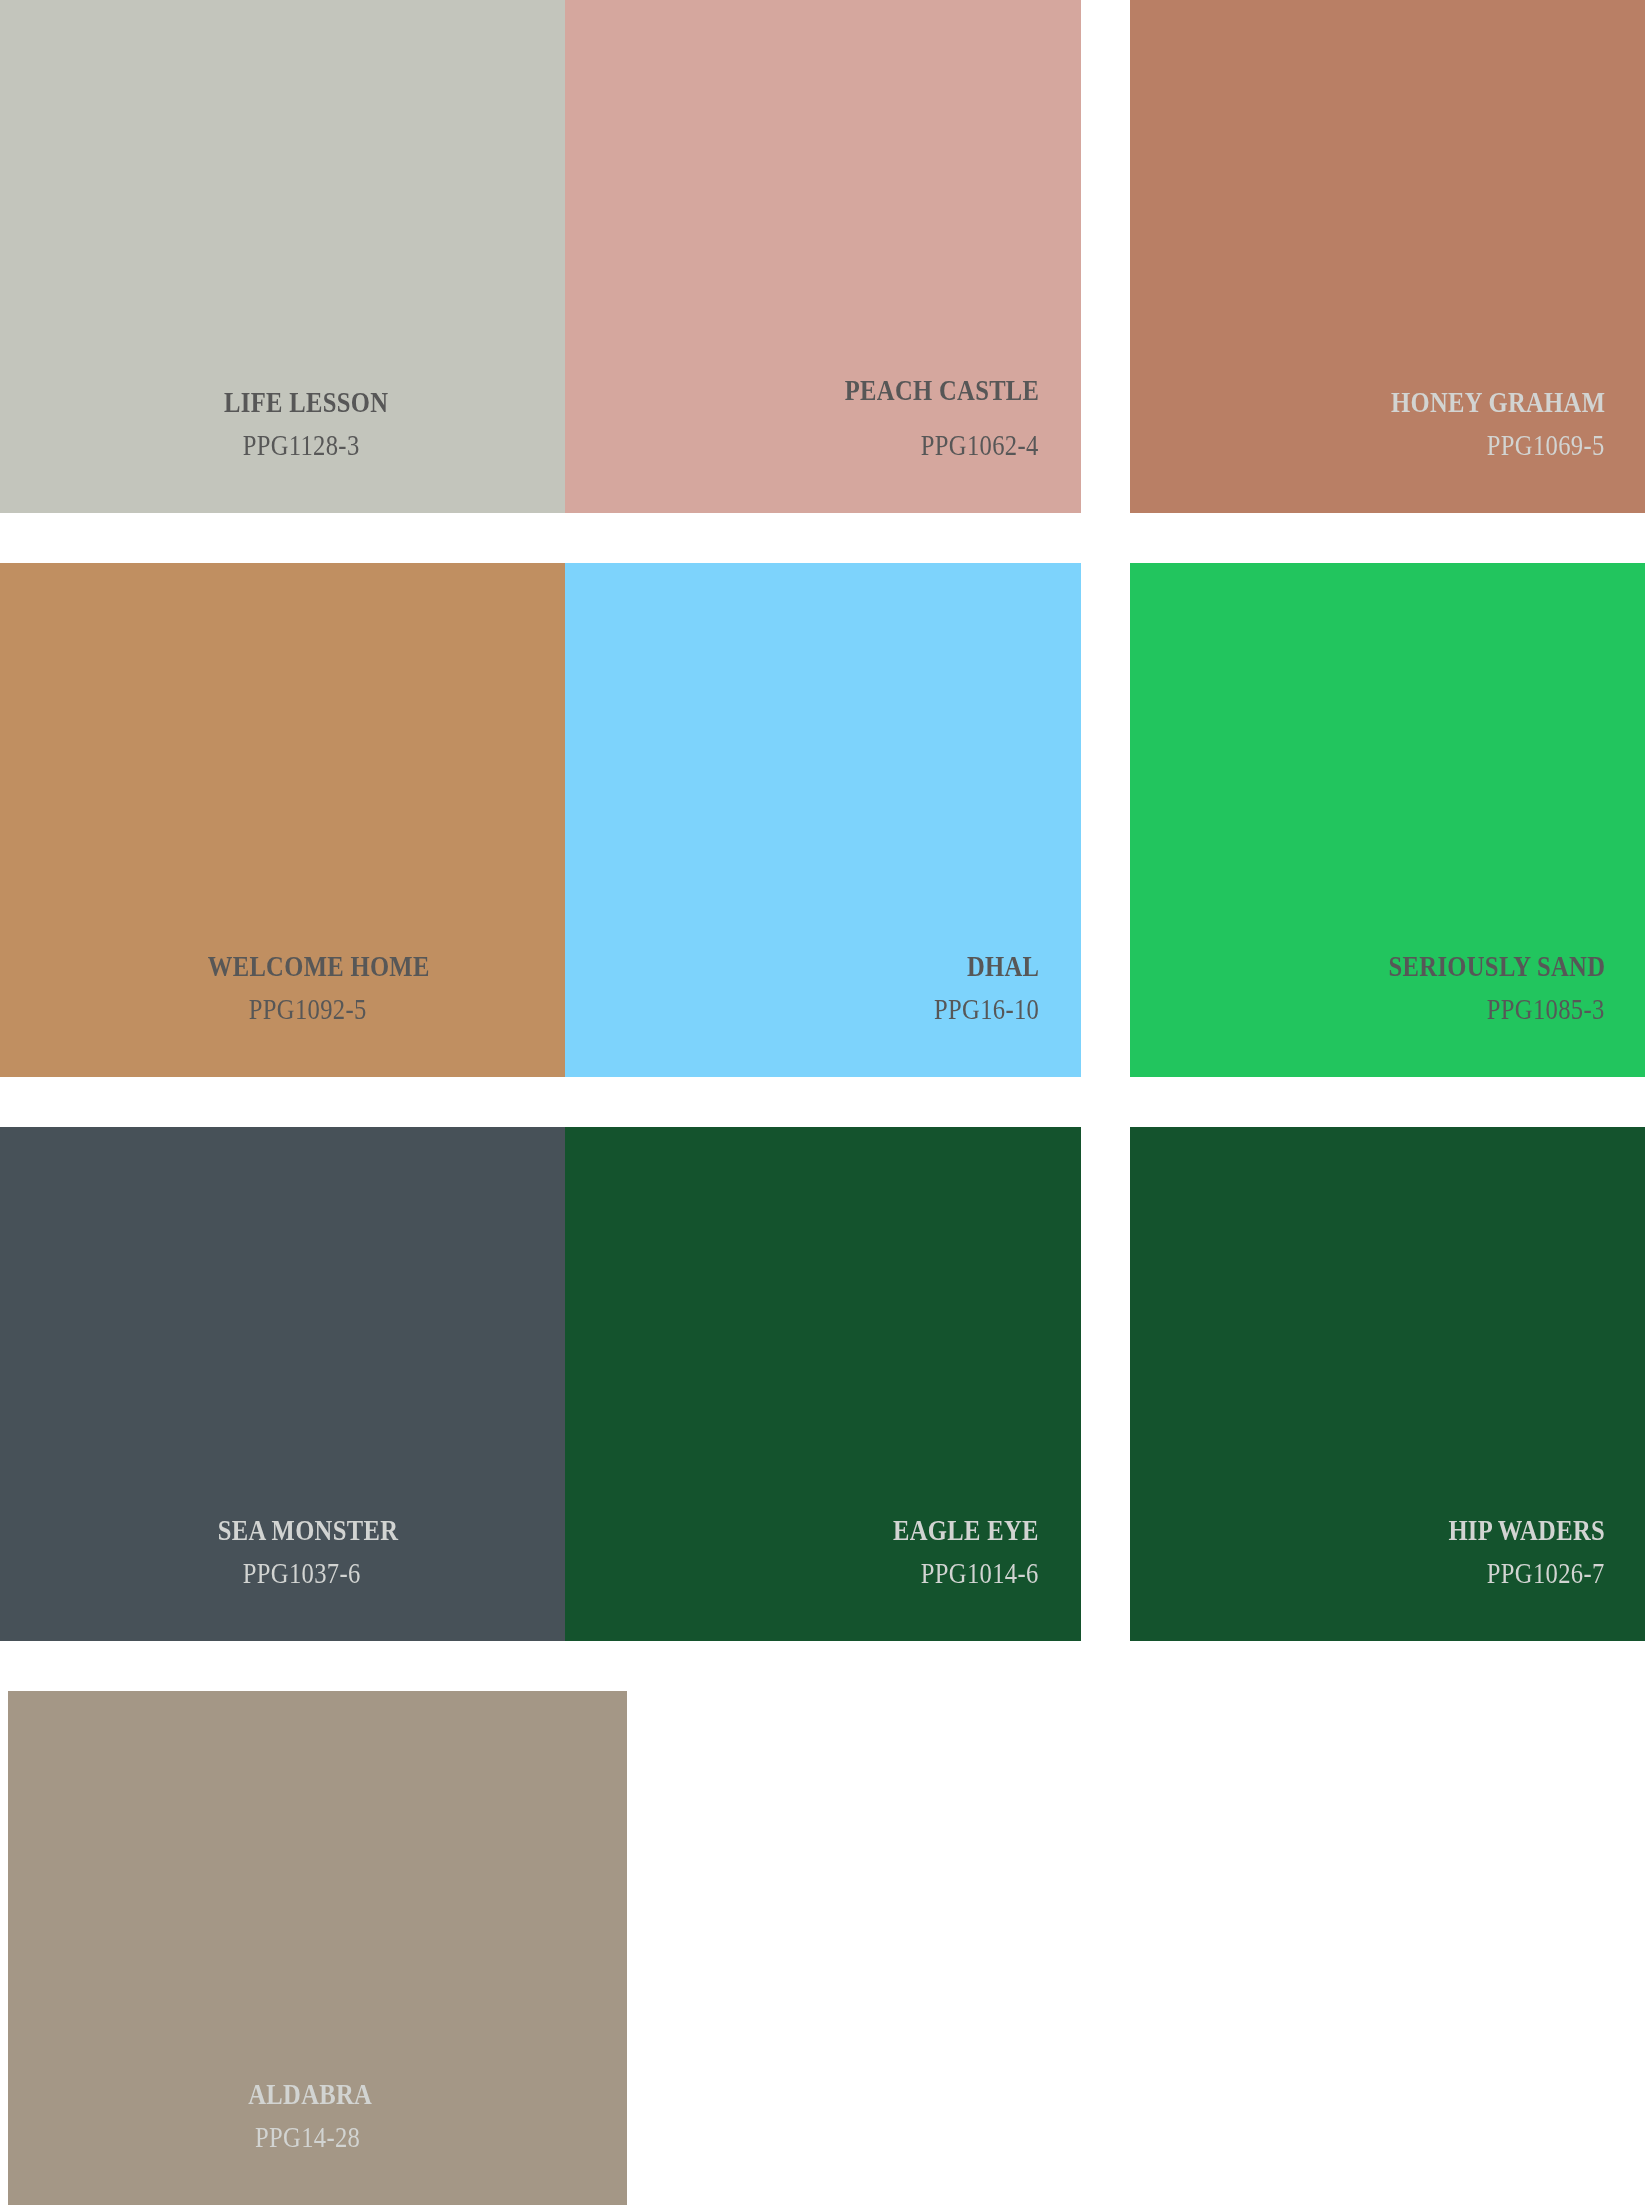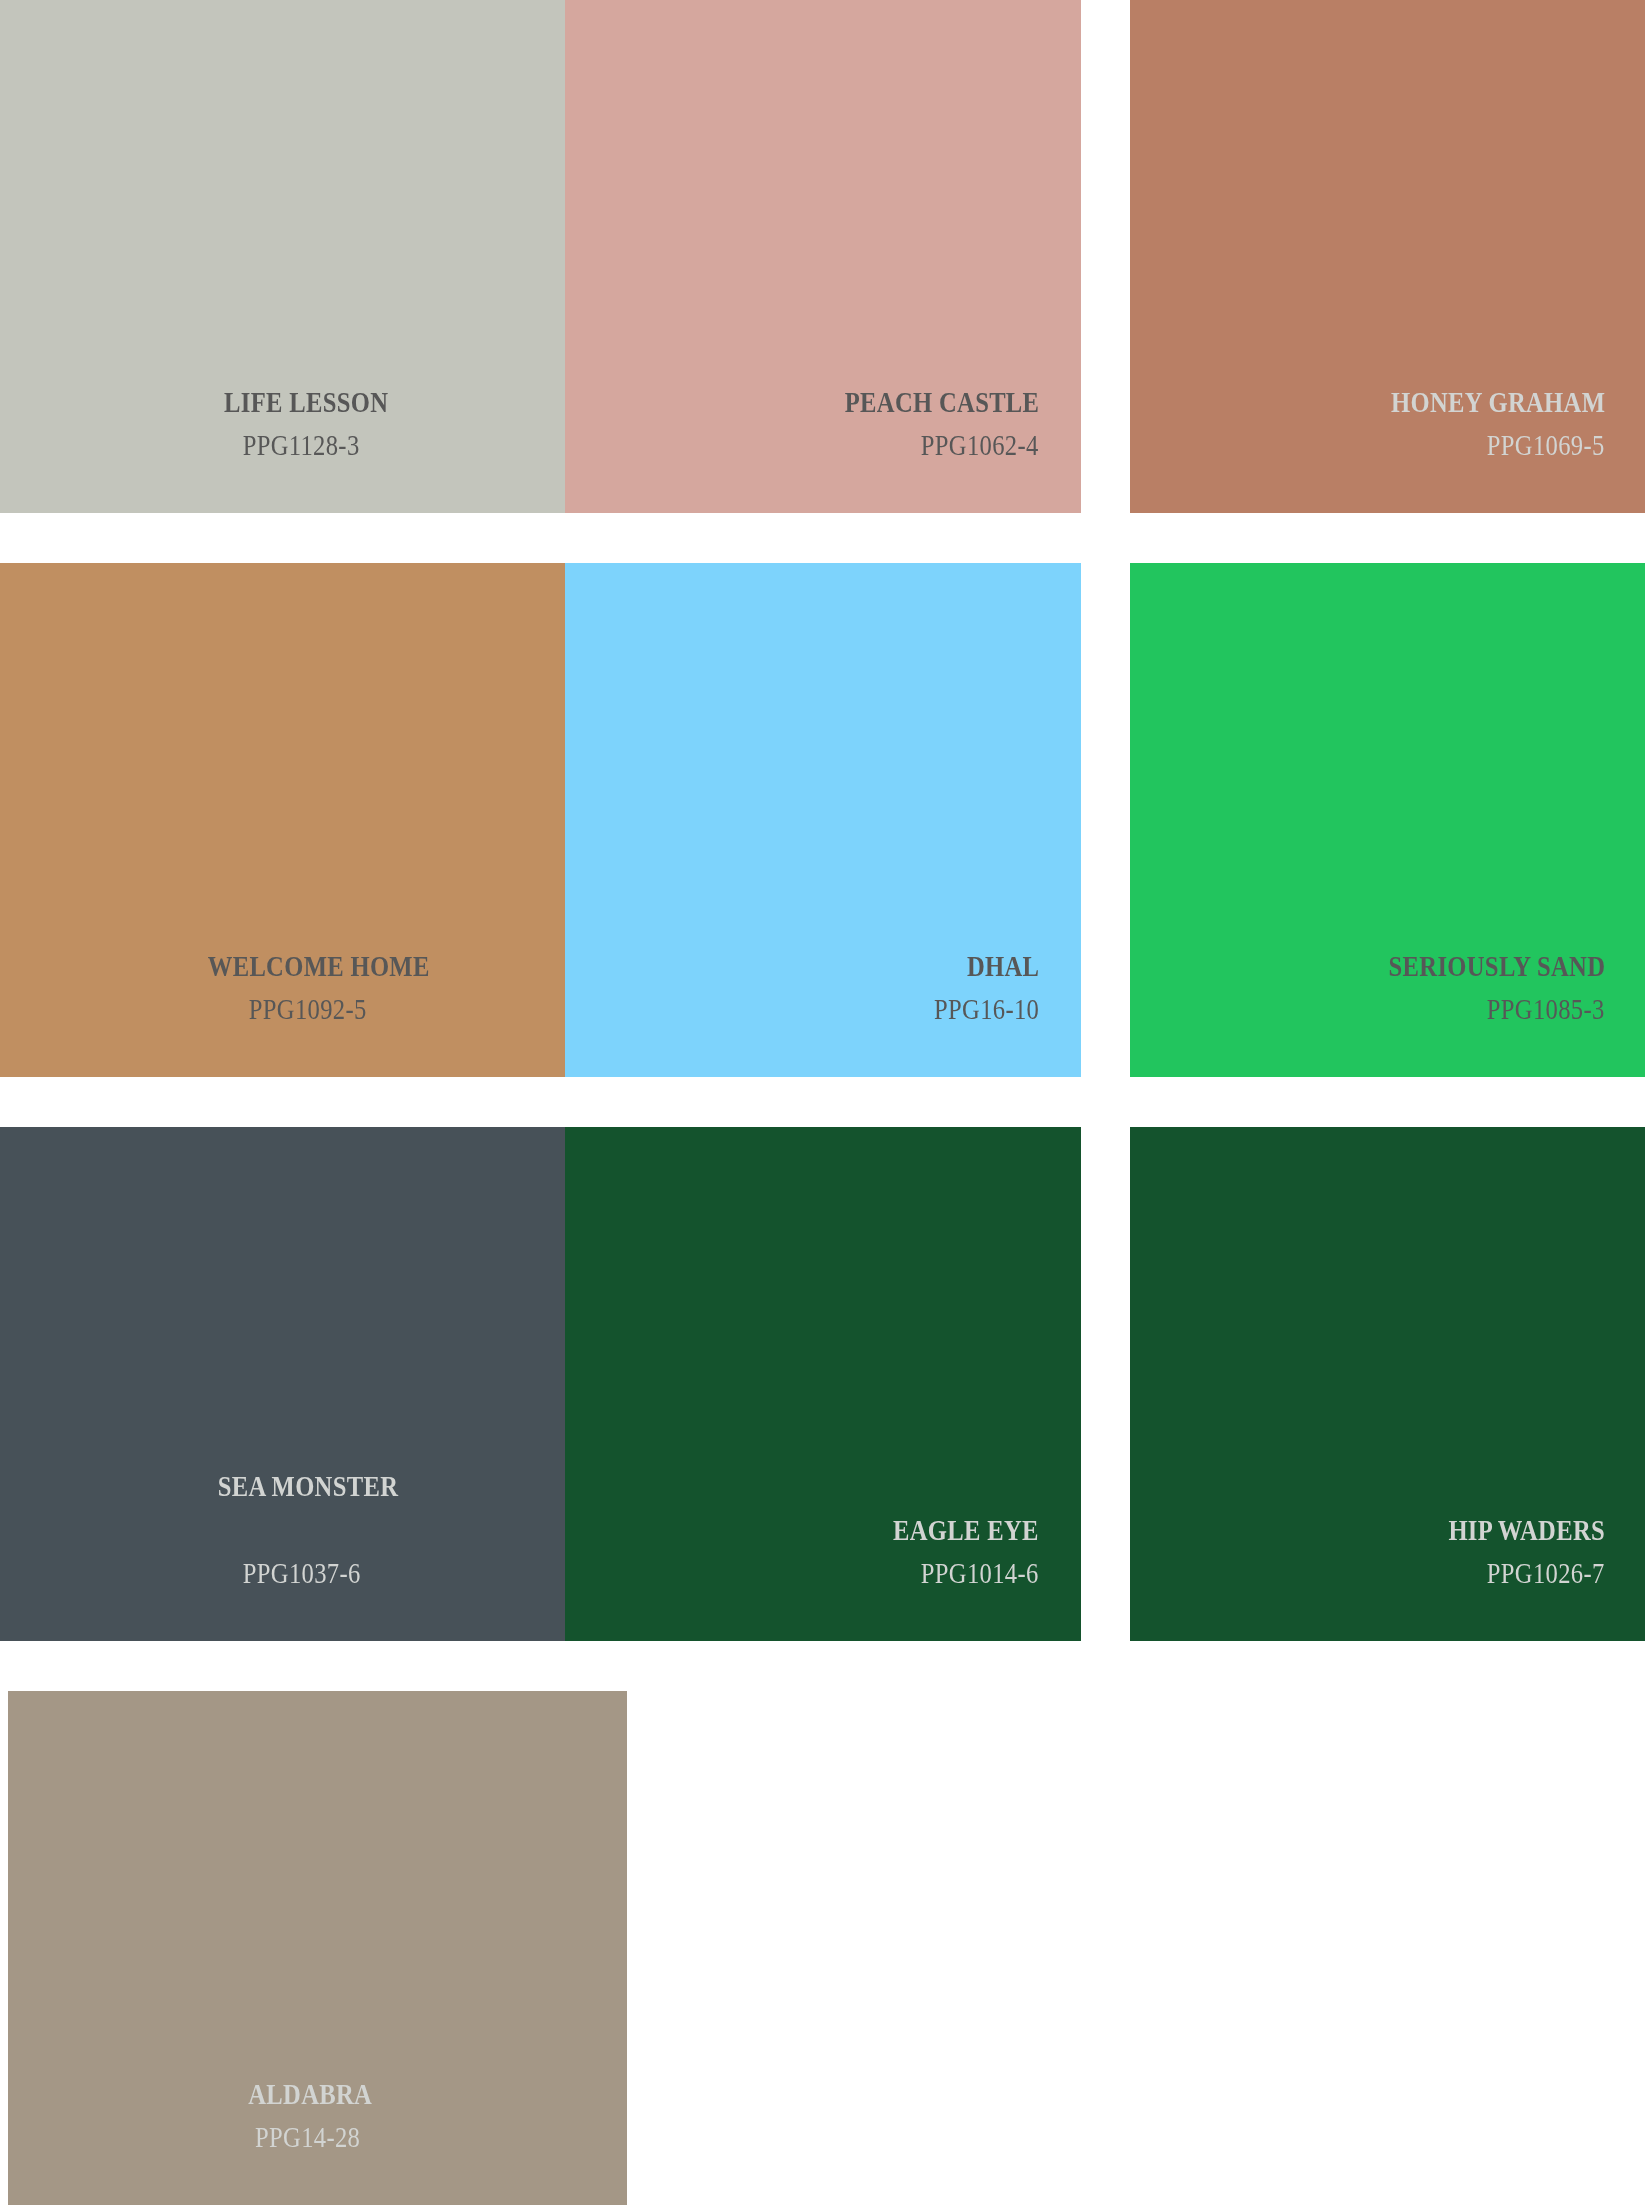--- a/index.html
+++ b/index.html
@@ -69,41 +69,41 @@
   .row-3 { top: 1691px; height: 514px; }
 </style>
 </head>
 <body>
 
 <div class="palette-grid">
     <div class="swatch col-0 row-0" style="background-color: rgb(195, 197, 188);">
       <div class="swatch-name" style="color: rgb(87, 87, 87);">LIFE LESSON</div>
       <div class="swatch-code" style="color: rgb(87, 87, 87);">PPG1128-3</div>
     </div>
-    <div class="swatch col-1 row-0" style="background-color: rgb(213, 167, 158);">
+    <div class="swatch col-1 row-0" style="background-color: rgb(213, 167, 158); gap: 12px;">
       <div class="swatch-name" style="color: rgb(87, 87, 87);">PEACH CASTLE</div>
       <div class="swatch-code" style="color: rgb(87, 87, 87);">PPG1062-4</div>
     </div>
     <div class="swatch col-2 row-0" style="background-color: rgb(185, 127, 101);">
       <div class="swatch-name" style="color: rgb(210, 212, 210);">HONEY GRAHAM</div>
       <div class="swatch-code" style="color: rgb(210, 212, 210);">PPG1069-5</div>
     </div>
     <div class="swatch col-0 row-1" style="background-color: rgb(192, 143, 97); padding-left: 12px;">
       <div class="swatch-name" style="color: rgb(87, 87, 87);">WELCOME HOME</div>
       <div class="swatch-code" style="color: rgb(87, 87, 87);">PPG1092-5</div>
     </div>
     <div class="swatch col-1 row-1" style="background-color: #7dd3fc;">
       <div class="swatch-name" style="color: rgb(87, 87, 87);">DHAL</div>
       <div class="swatch-code" style="color: rgb(87, 87, 87);">PPG16-10</div>
     </div>
     <div class="swatch col-2 row-1" style="background-color: #22c55e;">
       <div class="swatch-name" style="color: rgb(87, 87, 87);">SERIOUSLY SAND</div>
       <div class="swatch-code" style="color: rgb(87, 87, 87);">PPG1085-3</div>
     </div>
-    <div class="swatch col-0 row-2" style="background-color: rgb(71, 81, 88); gap: 44px;">
+    <div class="swatch col-0 row-2" style="background-color: rgb(71, 81, 88);">
       <div class="swatch-name" style="color: rgb(210, 212, 210);">SEA MONSTER</div>
       <div class="swatch-code" style="color: rgb(210, 212, 210);">PPG1037-6</div>
     </div>
     <div class="swatch col-1 row-2" style="background-color: #14532d;">
       <div class="swatch-name" style="color: rgb(210, 212, 210);">EAGLE EYE</div>
       <div class="swatch-code" style="color: rgb(210, 212, 210);">PPG1014-6</div>
     </div>
     <div class="swatch col-2 row-2" style="background-color: #14532d;">
       <div class="swatch-name" style="color: rgb(210, 212, 210);">HIP WADERS</div>
       <div class="swatch-code" style="color: rgb(210, 212, 210);">PPG1026-7</div>

